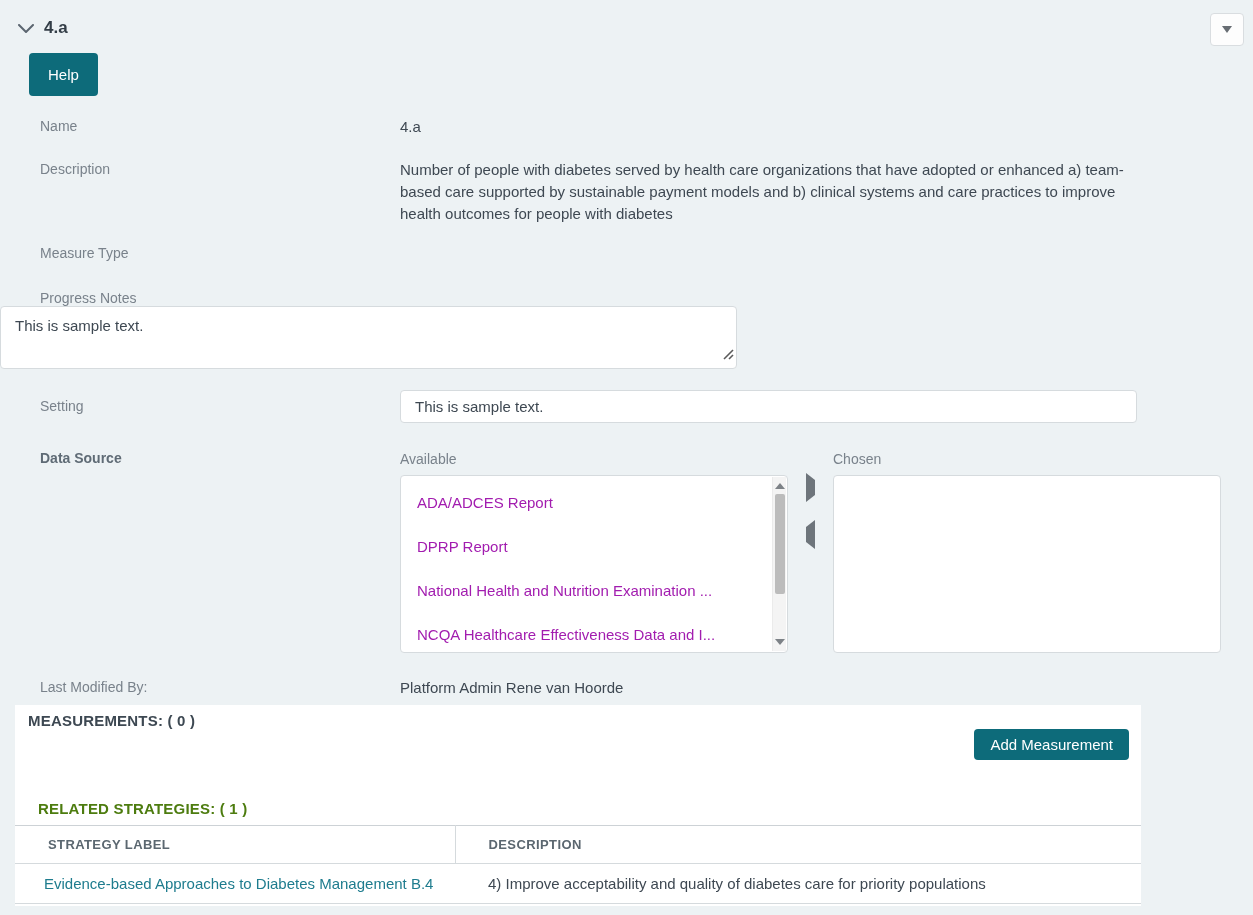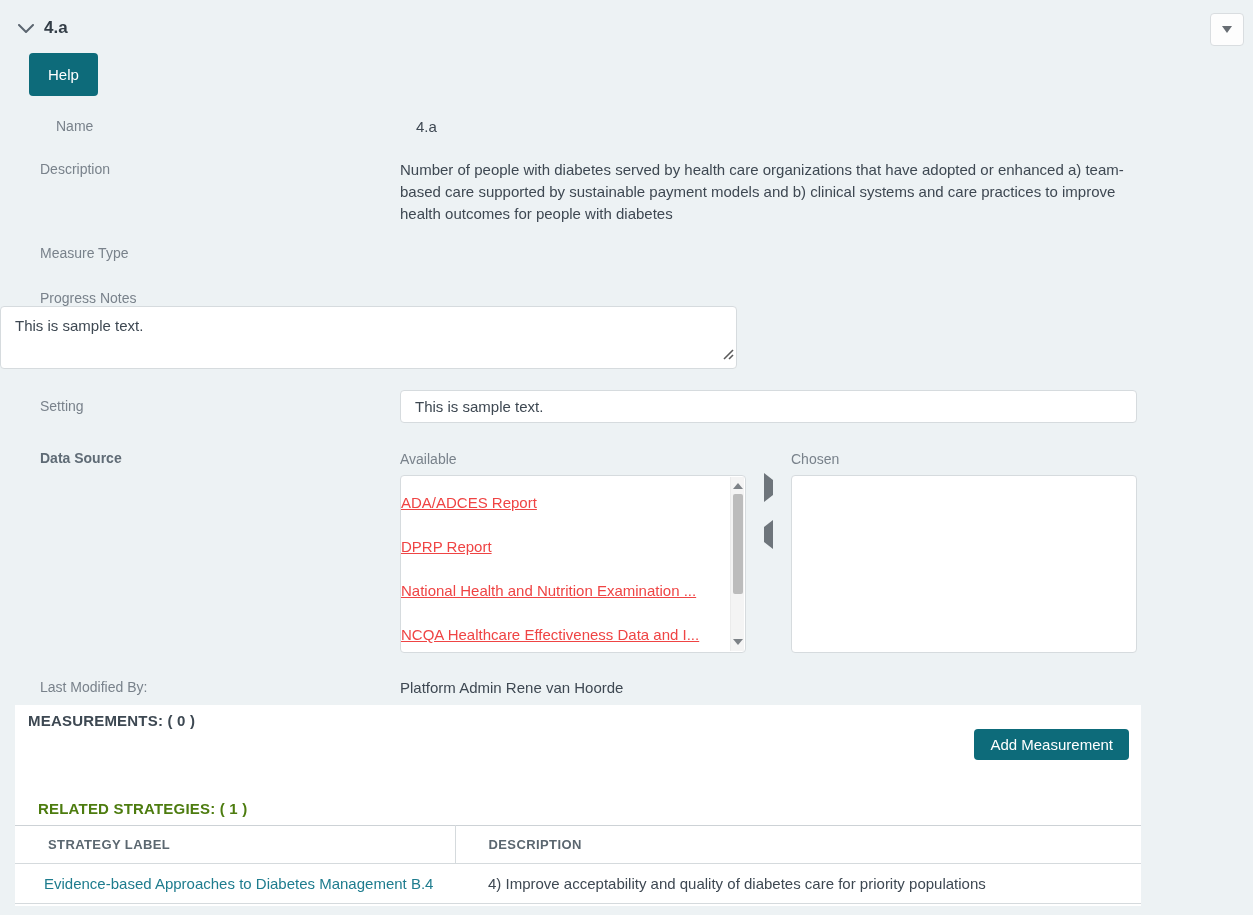--- a/index.html
+++ b/index.html
@@ -31,21 +31,21 @@
   }
   .help-btn { margin:15px 0 0 29px; height:43px; padding:0 19px; }
 
   
   .form { margin-top:20px; }
   .form-row { display:flex; align-items:flex-start; }
   .row-label { width:400px; padding-left:40px; font-size:14px; color:#79828b; padding-top:2px; flex:none; }
   .row-label.bold { font-weight:700; color:#5f6b75; }
   .row-value { width:737px; font-size:15px; color:#3e4852; line-height:22px; flex:none; }
 
-  .r-name { margin-bottom:21px;margin-left:16px; }
+  .r-name { margin-bottom:21px; }
   .r-desc { margin-bottom:18px; }
   .r-type { margin-bottom:19px; }
   .r-notes { margin-bottom:21px;flex-direction:column; }
   .r-setting { margin-bottom:25px; }
   .r-datasource { margin-bottom:24px; }
   .r-lmb { margin-bottom:23px; }
   .r-lmd { margin-bottom:0; }
 
   .textarea-wrap { position:relative; width:737px; }
   textarea.field {
@@ -57,28 +57,28 @@
   .resize-grip { position:absolute; right:3px; bottom:3px; pointer-events:none; }
   input.field {
     width:737px; height:33px;
     border:1px solid #d6dbde; border-radius:4px; background:#fff;
     font-family:inherit; font-size:15px; color:#3e4852;
     padding:0 14px; outline:none; display:block;
   }
 
   
   .dual-list { display:flex; width:737px; }
-  .list-col { width:346px; flex:none; }
+  .list-col { width:388px; flex:none; }
   .list-col-label { font-size:14px; color:#79828b; margin-bottom:5px; }
   .listbox {
     position:relative; height:178px; background:#fff;
     border:1px solid #d6dbde; border-radius:4px; overflow:hidden;
   }
   .listbox .options { padding-top:5px; }
-  .list-option { padding:11px 30px 11px 0; font-size:15px; color:#ef4444; white-space:nowrap; overflow:hidden; cursor:pointer;text-decoration:underline; }
+  .list-option { padding:11px 30px 11px 16px; font-size:15px; color:#a21caf; white-space:nowrap; overflow:hidden; cursor:pointer; }
   .scrollbar {
     position:absolute; top:1px; right:1px; bottom:1px; width:14px;
     background:#f4f4f4; border-left:1px solid #ebebeb;
     display:flex; flex-direction:column; align-items:center;
   }
   .sb-arrow-up { margin-top:6px; width:0; height:0; border-left:5px solid transparent; border-right:5px solid transparent; border-bottom:6px solid #7d8287; }
   .sb-thumb { margin-top:5px; width:10px; height:100px; background:#bcbcbc; border-radius:2px; }
   .sb-arrow-down { margin-top:auto; margin-bottom:6px; width:0; height:0; border-left:5px solid transparent; border-right:5px solid transparent; border-top:6px solid #7d8287; }
 
   .transfer-col { width:45px; flex:none; display:flex; flex-direction:column; align-items:center; padding-top:36px; }

